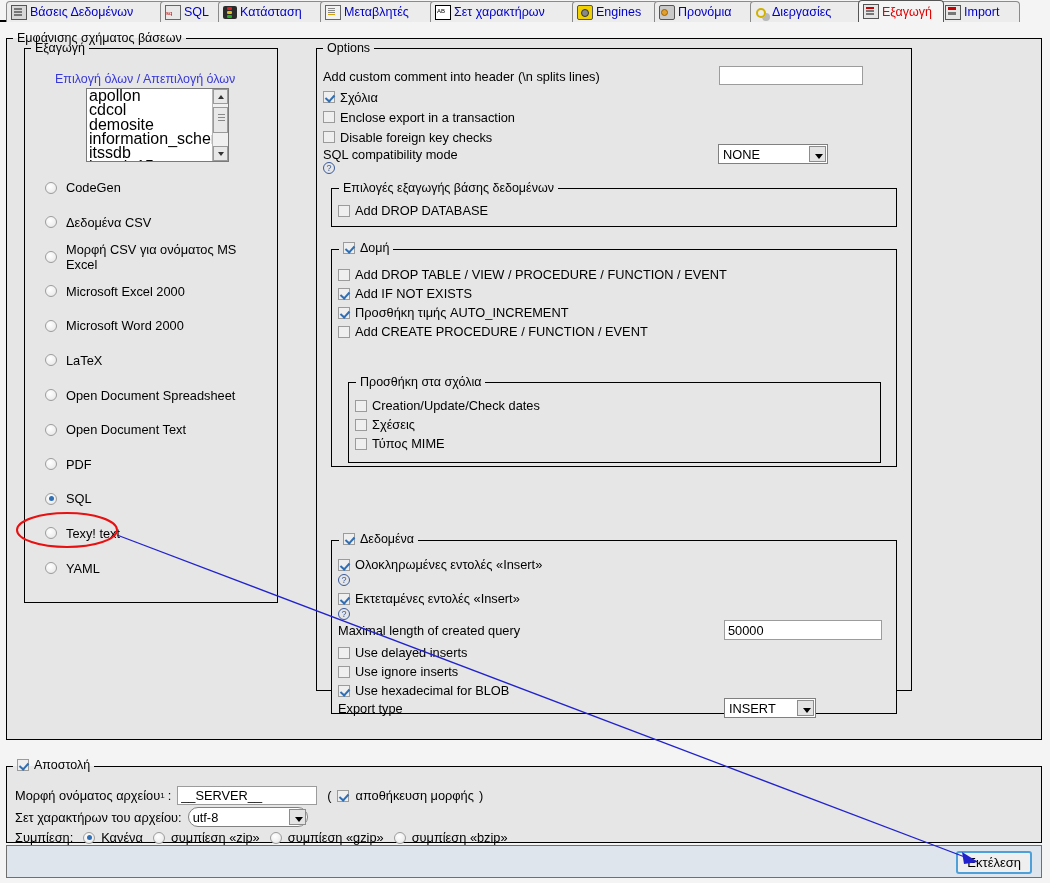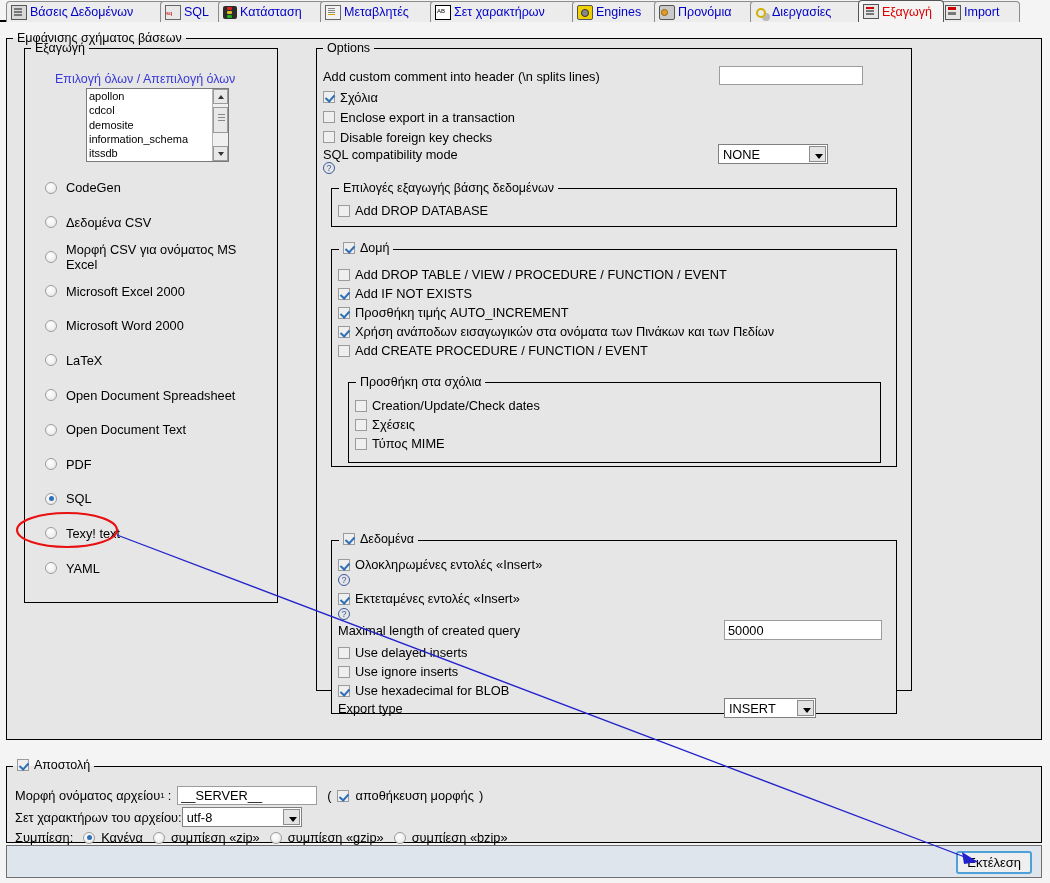--- a/index.html
+++ b/index.html
@@ -118,21 +118,21 @@
     cursor: pointer;
   }
   .dblist {
     position: absolute;
     left: 61px; top: 33px;
     width: 143px; height: 74px;
     background: #fff;
     border: 1px solid #7a7a7a;
     box-sizing: border-box;
     overflow: hidden;
-    font-size: 11px;
+    font-size: 16px;
     padding-left: 32px;
   }
   .dblist .rows { position:absolute; left:2px; top:0px; width:118px; }
   .dblist .rows div { line-height: 14.3px; white-space: nowrap; }
   .sbar {
     position: absolute; right: 0; top: 0;
     width: 16px; height: 100%;
     background: #f0f0f0;
     border-left: 1px solid #b5b5b5;
     box-sizing: border-box;
@@ -420,24 +420,20 @@
             <span class="cb"></span>
             <span>Add DROP TABLE / VIEW / PROCEDURE / FUNCTION / EVENT</span>
           </div>
           <div class="cbrow" style="height: 19px;">
             <span class="cb on"></span>
             <span>Add IF NOT EXISTS</span>
           </div>
           <div class="cbrow" style="height: 19px;">
             <span class="cb on"></span>
             <span>Προσθήκη τιμής AUTO_INCREMENT</span>
-          </div>
-          <div class="cbrow" style="height: 19px;">
-            <span class="cb on"></span>
-            <span>Χρήση ανάποδων εισαγωγικών στα ονόματα των Πινάκων και των Πεδίων</span>
           </div>
           <div class="cbrow" style="height: 19px;">
             <span class="cb"></span>
             <span>Add CREATE PROCEDURE / FUNCTION / EVENT</span>
           </div>
         </div>
 
       <fieldset class="sub-fs" style="left:16px; top:118px; width:533px; height:88px;">
         <legend>Προσθήκη στα σχόλια</legend>
         <div id="commentlist" style="position:absolute; left:6px; top:7px;">
@@ -517,21 +513,21 @@
       <span style="margin-left:3px;">:</span>
       <input class="txtin" style="margin-left: 6px; width: 140px; height: 19px;" value="__SERVER__">
       <span style="margin-left:10px;">(</span>
       <span class="cb on" style="margin-left:6px;"></span>
       <span style="margin-left:6px;">αποθήκευση μορφής</span>
       <span style="margin-left:5px;">)</span>
     </div>
 
     <div class="btm-line" style="left:8px; top:33px;">
       <span>Σετ χαρακτήρων του αρχείου:</span>
-      <span class="sel" style="width:120px; height:20px;">
+      <span class="sel" style="margin-left:6px; width:120px; height:20px;border-radius:10px;">
         <span>utf-8</span>
         <span class="btn"></span>
       </span>
     </div>
 
     <div class="btm-line" style="left:8px; top:56px;">
       <span>Συμπίεση:</span>
       <span id="complist" style="display:flex; align-items:center;">
           <span style="display: inline-flex; align-items: center; margin-left: 10px;">
             <span class="rad on"></span>

